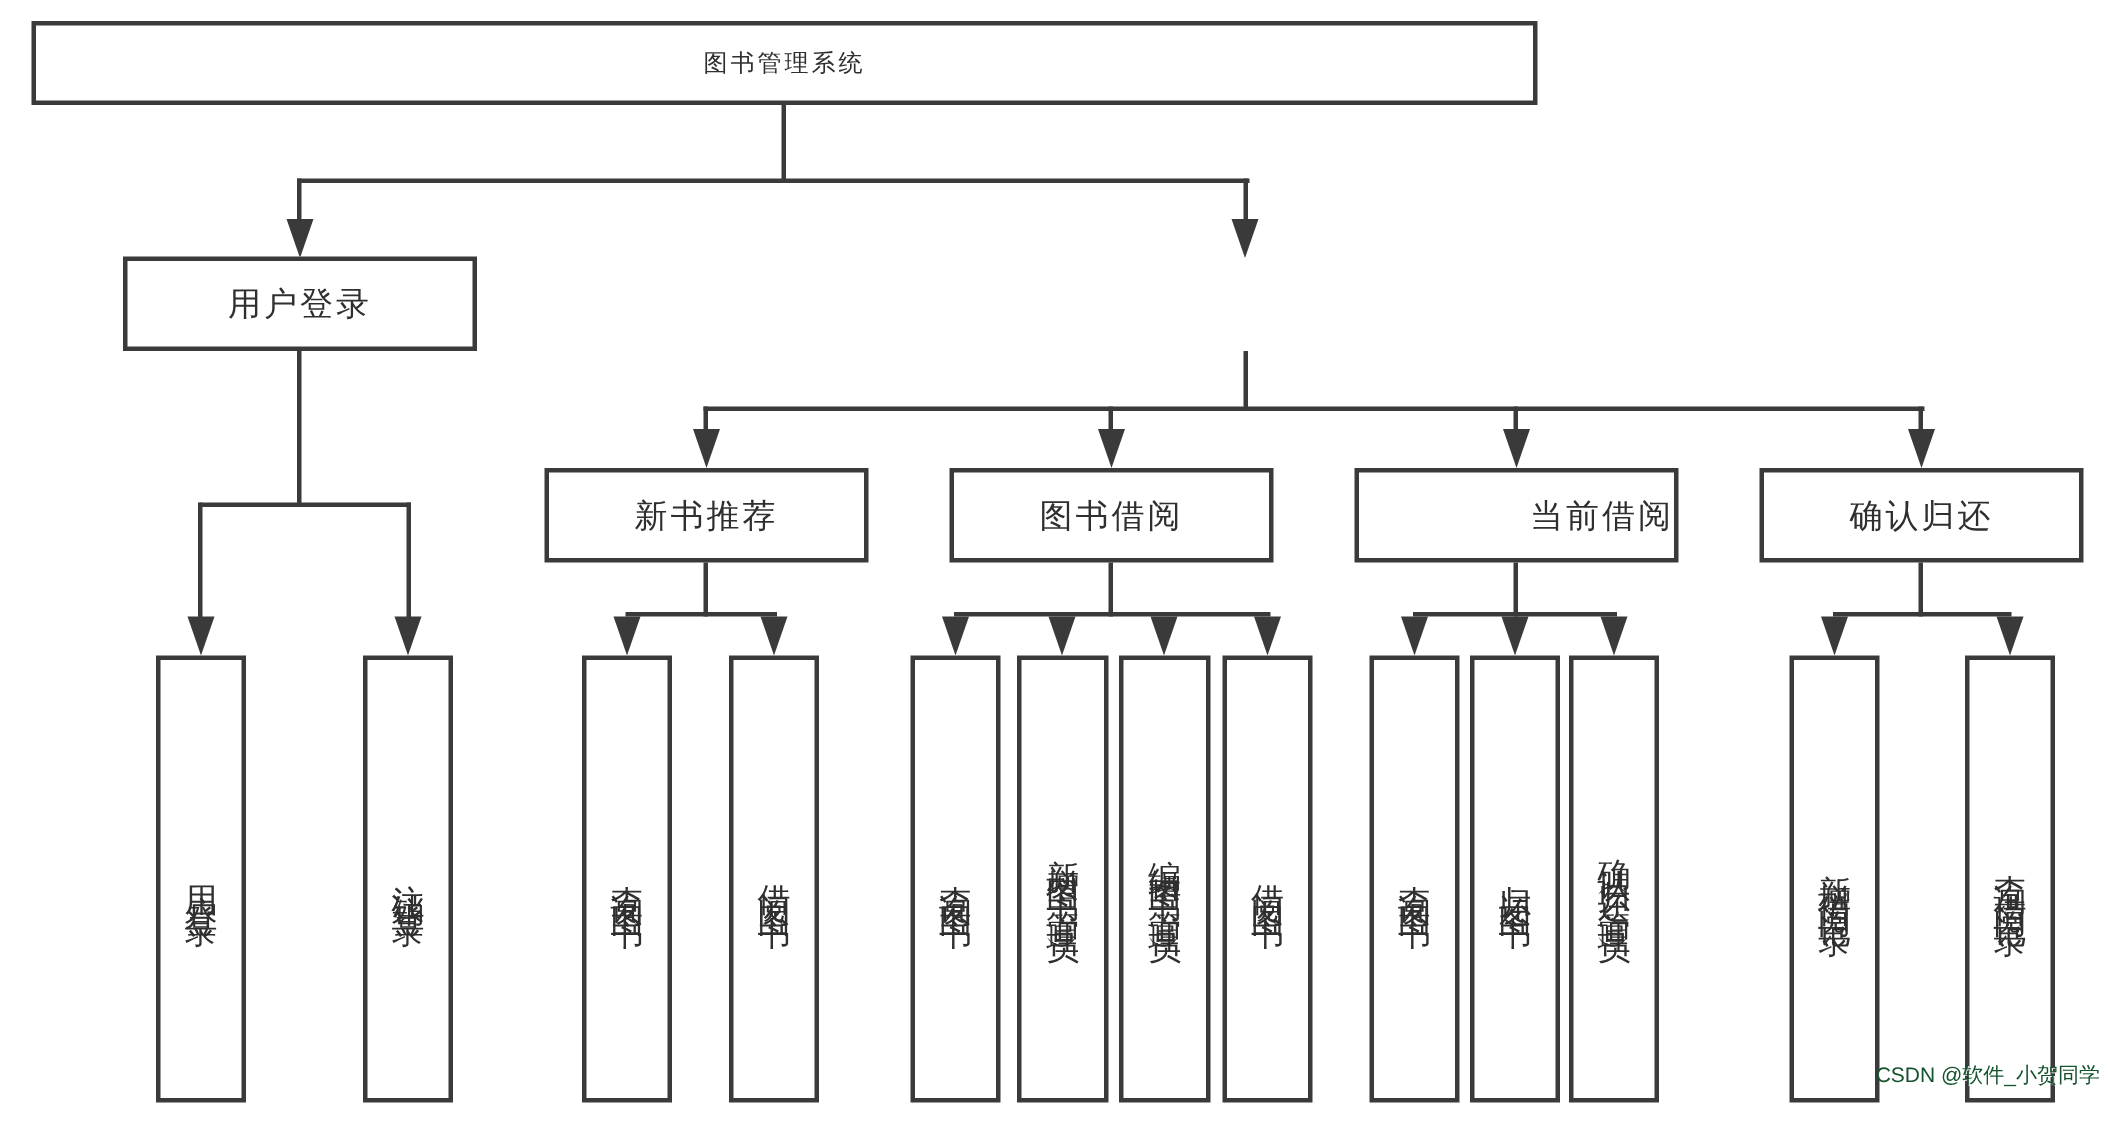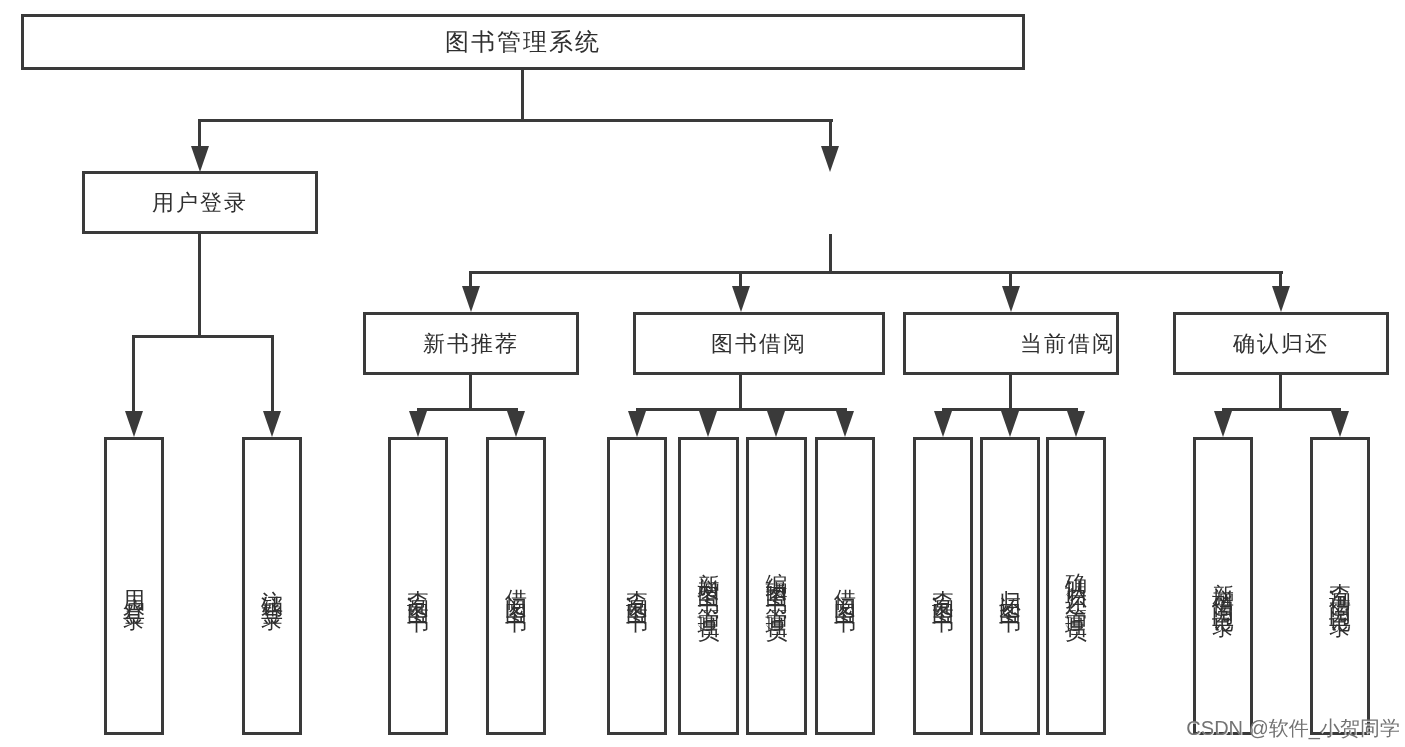--- a/index.html
+++ b/index.html
@@ -6,34 +6,34 @@
   #canvas {
     position:relative; width:1405px; height:747px; background:#ffffff;
     font-family:"Liberation Sans","DejaVu Sans",sans-serif; overflow:hidden;
   }
   .box {
     position:absolute; box-sizing:border-box; background:#ffffff;
     border:3px solid #3a3a3a; color:#2f2f2f;
     display:flex; align-items:center; justify-content:center;
   }
   .hlabel { font-size:22px; letter-spacing:2px; white-space:nowrap; }
-  .root .hlabel { font-size:24px; }
+  .root .hlabel { font-size:16px; }
   .vtext {
     writing-mode:vertical-rl; text-orientation:mixed;
     font-size:22px; letter-spacing:7px; line-height:1;
   }
   .line { position:absolute; background:#3a3a3a; }
   .arrow {
     position:absolute; width:0; height:0;
     border-left:9px solid transparent; border-right:9px solid transparent;
     border-top:26px solid #3a3a3a;
   }
   .watermark {
-    position:absolute; right:5px; bottom:5px;
-    font-size:20px; color:#737373;
+    position:absolute; right:5px; bottom:21px;
+    font-size:14px; color:#14532d;
     text-shadow:1px 1px 0 rgba(255,255,255,0.85);
     white-space:nowrap;
   }
 </style>
 </head>
 <body>
 
 <div id="canvas">
 
   <div class="box root" style="left:21px; top:14px; width:1004px; height:56px;">
@@ -65,21 +65,21 @@
   <div class="line" style="left:739px;  top:271px; width:3px; height:18px;"></div>
   <div class="arrow" style="left:732px;  top:286px;"></div>
   <div class="line" style="left:1009px; top:271px; width:3px; height:18px;"></div>
   <div class="arrow" style="left:1002px; top:286px;"></div>
   <div class="line" style="left:1279px; top:271px; width:3px; height:18px;"></div>
   <div class="arrow" style="left:1272px; top:286px;"></div>
 
   <div class="box" style="left:363px; top:312px; width:216px; height:63px;">
     <span class="hlabel">新书推荐</span>
   </div>
-  <div class="box" style="left:633px; top:312px; width:252px; height:63px;">
+  <div class="box" style="left:633px; top:312px; width:216px; height:63px;">
     <span class="hlabel">图书借阅</span>
   </div>
   <div class="box" style="left:903px; top:312px; width:216px; height:63px;justify-content:flex-end;">
     <span class="hlabel">当前借阅</span>
   </div>
   <div class="box" style="left:1173px; top:312px; width:216px; height:63px;">
     <span class="hlabel">确认归还</span>
   </div>
 
   <div class="line" style="left:469px; top:375px; width:3px;   height:36px;"></div>

